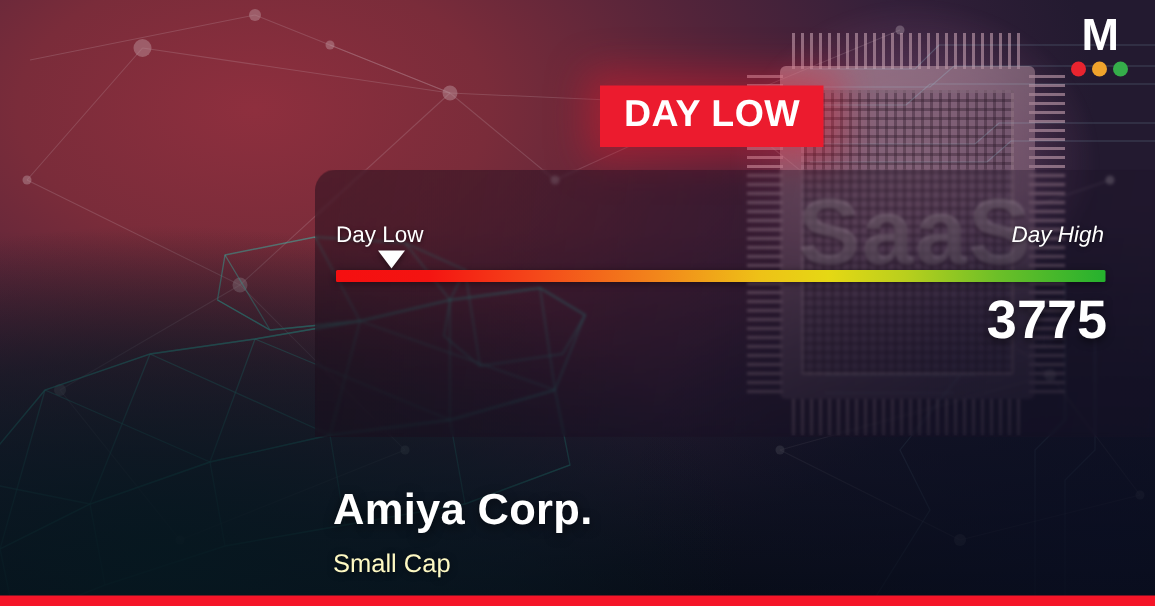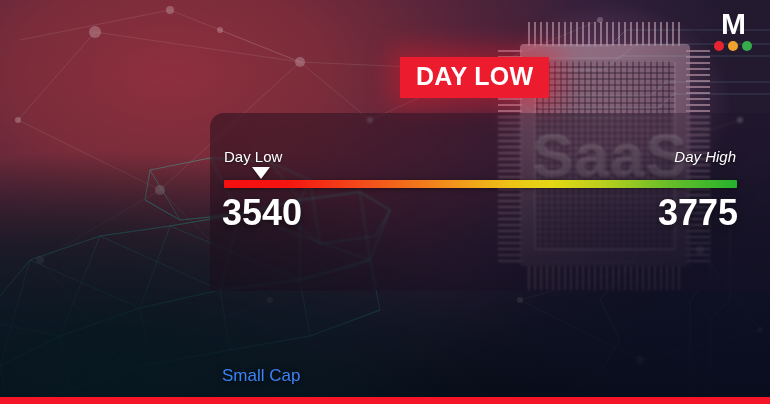--- a/index.html
+++ b/index.html
@@ -172,21 +172,21 @@
   
   .company {
     position:absolute; left:222px; top:324px;
     font-size:29px; font-weight:bold; color:#ffffff;
     text-shadow:0 2px 7px rgba(0,0,0,.6);
     letter-spacing:.2px;
   }
   .meta {
     position:absolute; left:222px; top:366px;
     display:flex; gap:40px;
-    font-size:17px; color:#3b82f6;
+    font-size:17px; color:#fef9c3;
     text-shadow:0 1px 5px rgba(0,0,0,.6);
   }
 </style>
 </head>
 <body>
 
 <div id="stage">
 
   <div class="bg-base"></div>
 
@@ -312,21 +312,21 @@
   <div class="banner">DAY LOW</div>
 
   <div class="panel"></div>
 
   <div class="lbl lbl-low">Day Low</div>
   <div class="lbl lbl-high">Day High</div>
 
   <div class="marker"></div>
   <div class="gauge"></div>
 
-  <div class="val val-low">3540</div>
   <div class="val val-high">3775</div>
 
+  <div class="company">Amiya Corp.</div>
   <div class="meta">
     <span>Small Cap</span>
   </div>
 
   <div class="bottom-bar"></div>
 </div>
 
 </body></html>

